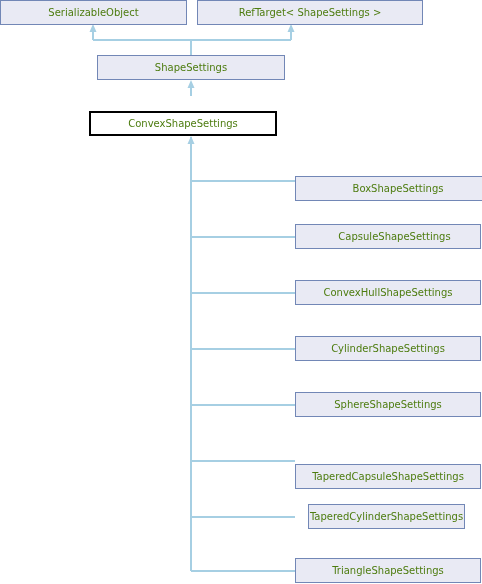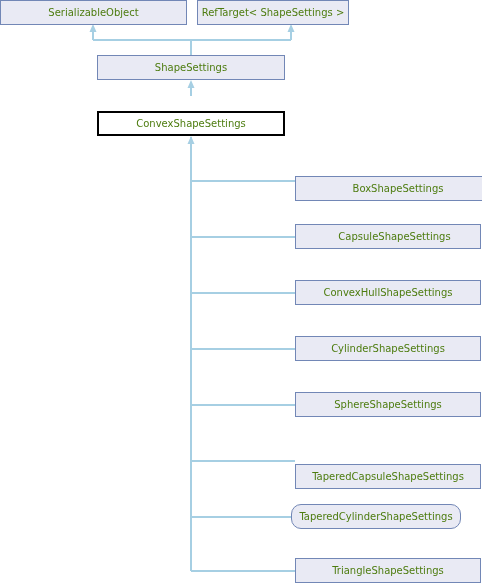--- a/index.html
+++ b/index.html
@@ -96,28 +96,28 @@
       <polygon points="93,24 89.5,32 96.5,32"></polygon>
       <polygon points="291,24 287.5,32 294.5,32"></polygon>
       <polygon points="191,80 187.5,88 194.5,88"></polygon>
       <polygon points="191,136 187.5,144 194.5,144"></polygon>
     </g>
   </svg>
 
   <div class="node" style="left:0px;top:0px;width:187px;">
     <span class="node-label">SerializableObject</span>
   </div>
-  <div class="node" style="left:197px;top:0px;width:152px;">
+  <div class="node" style="left:197px;top:0px;width:226px;">
     <span class="node-label">RefTarget&lt; ShapeSettings &gt;</span>
   </div>
 
   <div class="node" style="left:97px;top:55px;width:188px;">
     <span class="node-label">ShapeSettings</span>
   </div>
-  <div class="node current" style="left:97px;top:111px;width:188px;">
+  <div class="node current" style="left:89px;top:111px;width:188px;">
     <span class="node-label">ConvexShapeSettings</span>
   </div>
 
   <div class="node" style="left:295px;top:176px;width:206px;">
     <span class="node-label">BoxShapeSettings</span>
   </div>
   <div class="node" style="left:295px;top:224px;width:186px;padding-left:13px;">
     <span class="node-label">CapsuleShapeSettings</span>
   </div>
   <div class="node" style="left:295px;top:280px;width:186px;">
@@ -125,20 +125,20 @@
   </div>
   <div class="node" style="left:295px;top:336px;width:186px;">
     <span class="node-label">CylinderShapeSettings</span>
   </div>
   <div class="node" style="left:295px;top:392px;width:186px;text-align:center;">
     <span class="node-label">SphereShapeSettings</span>
   </div>
   <div class="node" style="left:295px;top:448px;width:186px;margin-top:16px;">
     <span class="node-label">TaperedCapsuleShapeSettings</span>
   </div>
-  <div class="node" style="left:291px;top:504px;width:170px;border-radius:10px;">
+  <div class="node" style="left:308px;top:504px;width:157px;">
     <span class="node-label">TaperedCylinderShapeSettings</span>
   </div>
   <div class="node" style="left:295px;top:558px;width:186px;">
     <span class="node-label">TriangleShapeSettings</span>
   </div>
 
 </div>
 
 </body></html>

